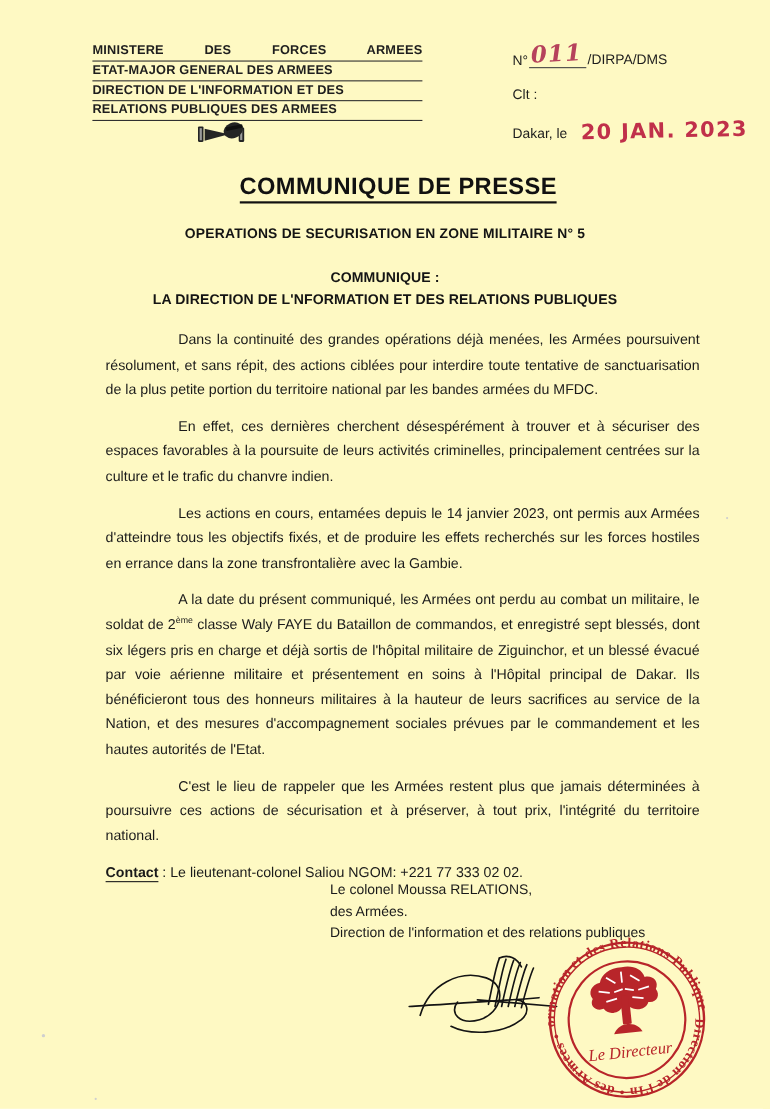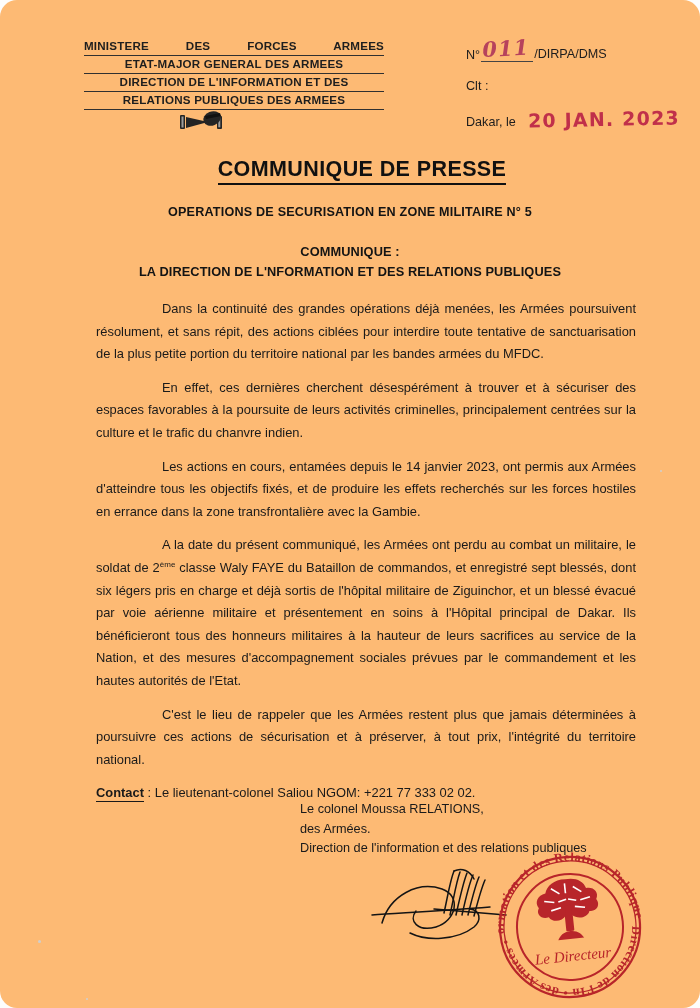--- a/index.html
+++ b/index.html
@@ -12,22 +12,21 @@
     height: 1008px;
     position: relative;
     overflow: hidden;
     font-family: "Liberation Sans", sans-serif;
     color: #1b1b1b;
     background: #fdfdfd;
   }
   .page {
     position: absolute;
     inset: 0;
-    background: #fdba74;
-    border-radius: 17px;
+    background: #fef9c3;
   }
 
   
   .header {
     position: absolute;
     top: 38px;
     left: 0;
     right: 0;
     height: 110px;
   }
@@ -41,21 +40,20 @@
   .letterhead .lh-line {
     font-size: 11.6px;
     font-weight: 700;
     letter-spacing: 0.2px;
     line-height: 16.4px;
     color: #1e1e1e;
     border-bottom: 1px solid #303030;
     padding-bottom: 0.5px;
     white-space: nowrap;
     font-family: "Liberation Sans", sans-serif;
-    text-align: center;
   }
   .lh-line.spread {
     text-align: justify;
     text-align-last: justify;
   }
   .emblem {
     position: absolute;
     left: 172px;
     top: 69px;
     width: 60px;

